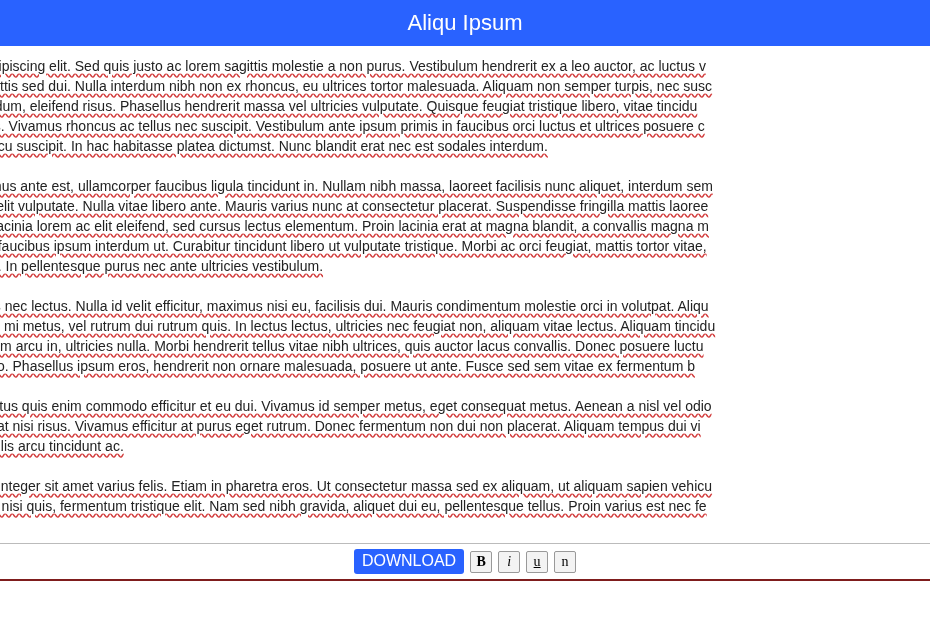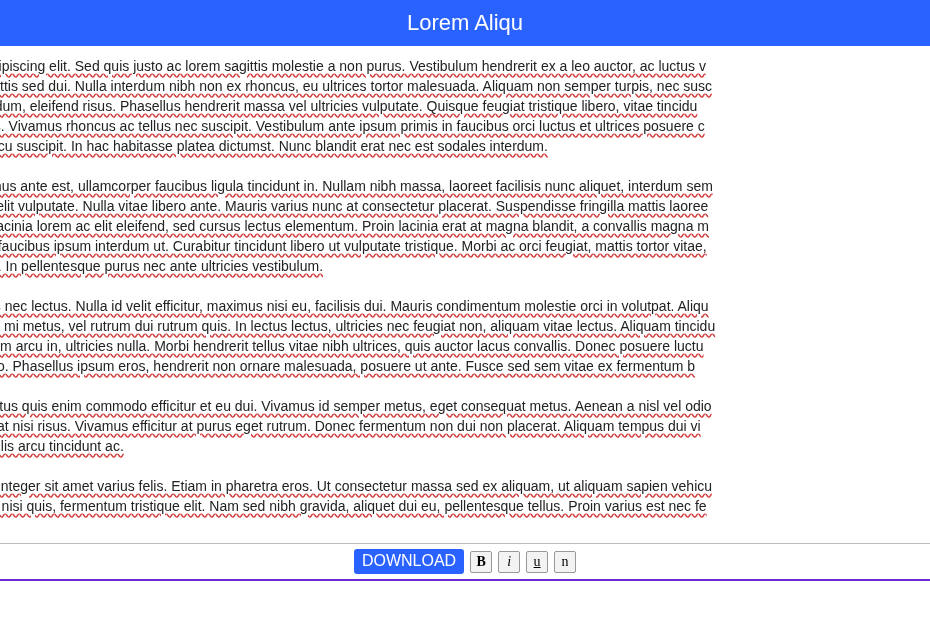--- a/index.html
+++ b/index.html
@@ -39,21 +39,21 @@
     text-decoration: underline;
     text-decoration-style: wavy;
     text-decoration-color: #d23b3b;
     text-underline-offset: 2px;
   }
   .content p + p {
     margin-top: 20px;
   }
   .toolbar {
     border-top: 1px solid #bbb;
-    border-bottom: 2px solid #6d28d9;
+    border-bottom: 2px solid #7f1d1d;
     min-height: 38px;
     display: flex;
     align-items: center;
     justify-content: center;
     gap: 6px;
     padding: 4px 0;
     box-sizing: border-box;
   }
   .download-btn {
     background: #2962ff;
@@ -79,21 +79,21 @@
     padding: 0;
   }
   .fmt-btn.b { font-weight: bold; }
   .fmt-btn.i { font-style: italic; }
   .fmt-btn.u { text-decoration: underline; }
 </style>
 </head>
 <body>
 
 <div class="header">
-  <span>Lorem Aliqu</span>
+  <span>Aliqu Ipsum</span>
 </div>
 
 <div class="content">
   <p>t amet, consectetur adipiscing elit. Sed quis justo ac lorem sagittis molestie a non purus. Vestibulum hendrerit ex a leo auctor, ac luctus v
 s porta posuere et, mattis sed dui. Nulla interdum nibh non ex rhoncus, eu ultrices tortor malesuada. Aliquam non semper turpis, nec susc
 , hendrerit justo bibendum, eleifend risus. Phasellus hendrerit massa vel ultricies vulputate. Quisque feugiat tristique libero, vitae tincidu
 mauris rhoncus cursus. Vivamus rhoncus ac tellus nec suscipit. Vestibulum ante ipsum primis in faucibus orci luctus et ultrices posuere c
  dictum, nec feugiat arcu suscipit. In hac habitasse platea dictumst. Nunc blandit erat nec est sodales interdum.</p>
   <p>a. Pellentesque maximus ante est, ullamcorper faucibus ligula tincidunt in. Nullam nibh massa, laoreet facilisis nunc aliquet, interdum sem
 emper, sed faucibus velit vulputate. Nulla vitae libero ante. Mauris varius nunc at consectetur placerat. Suspendisse fringilla mattis laoree

